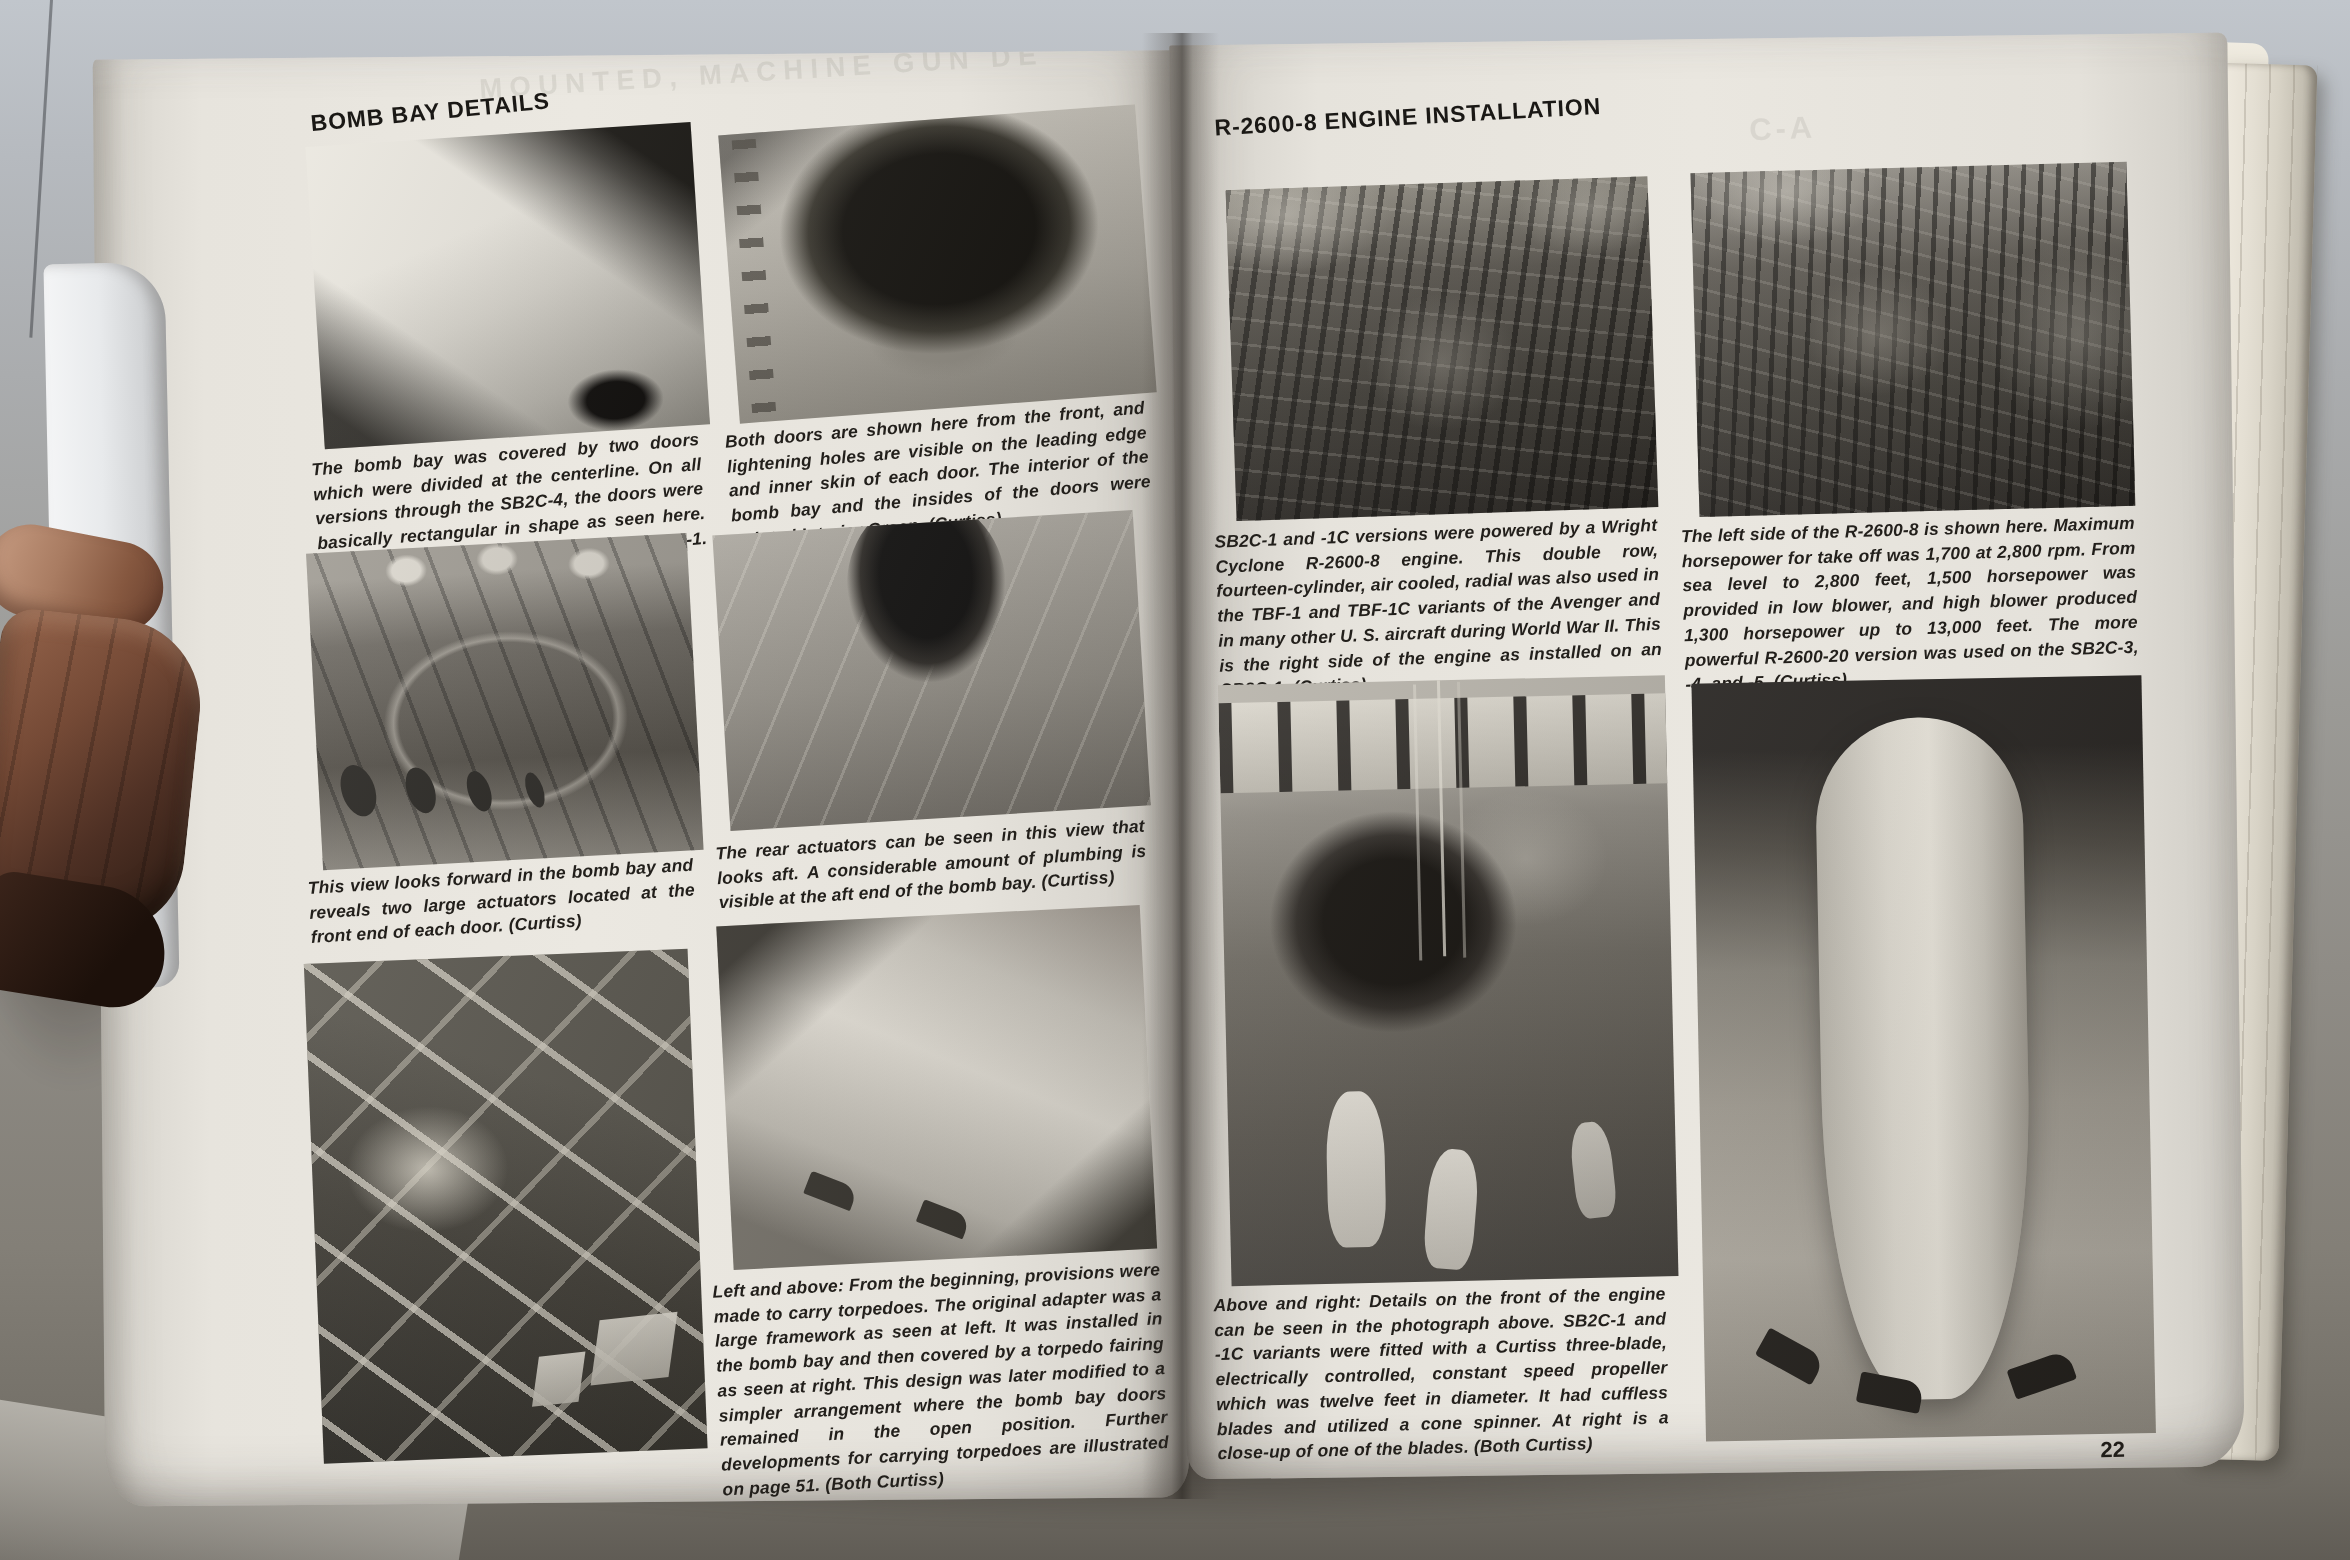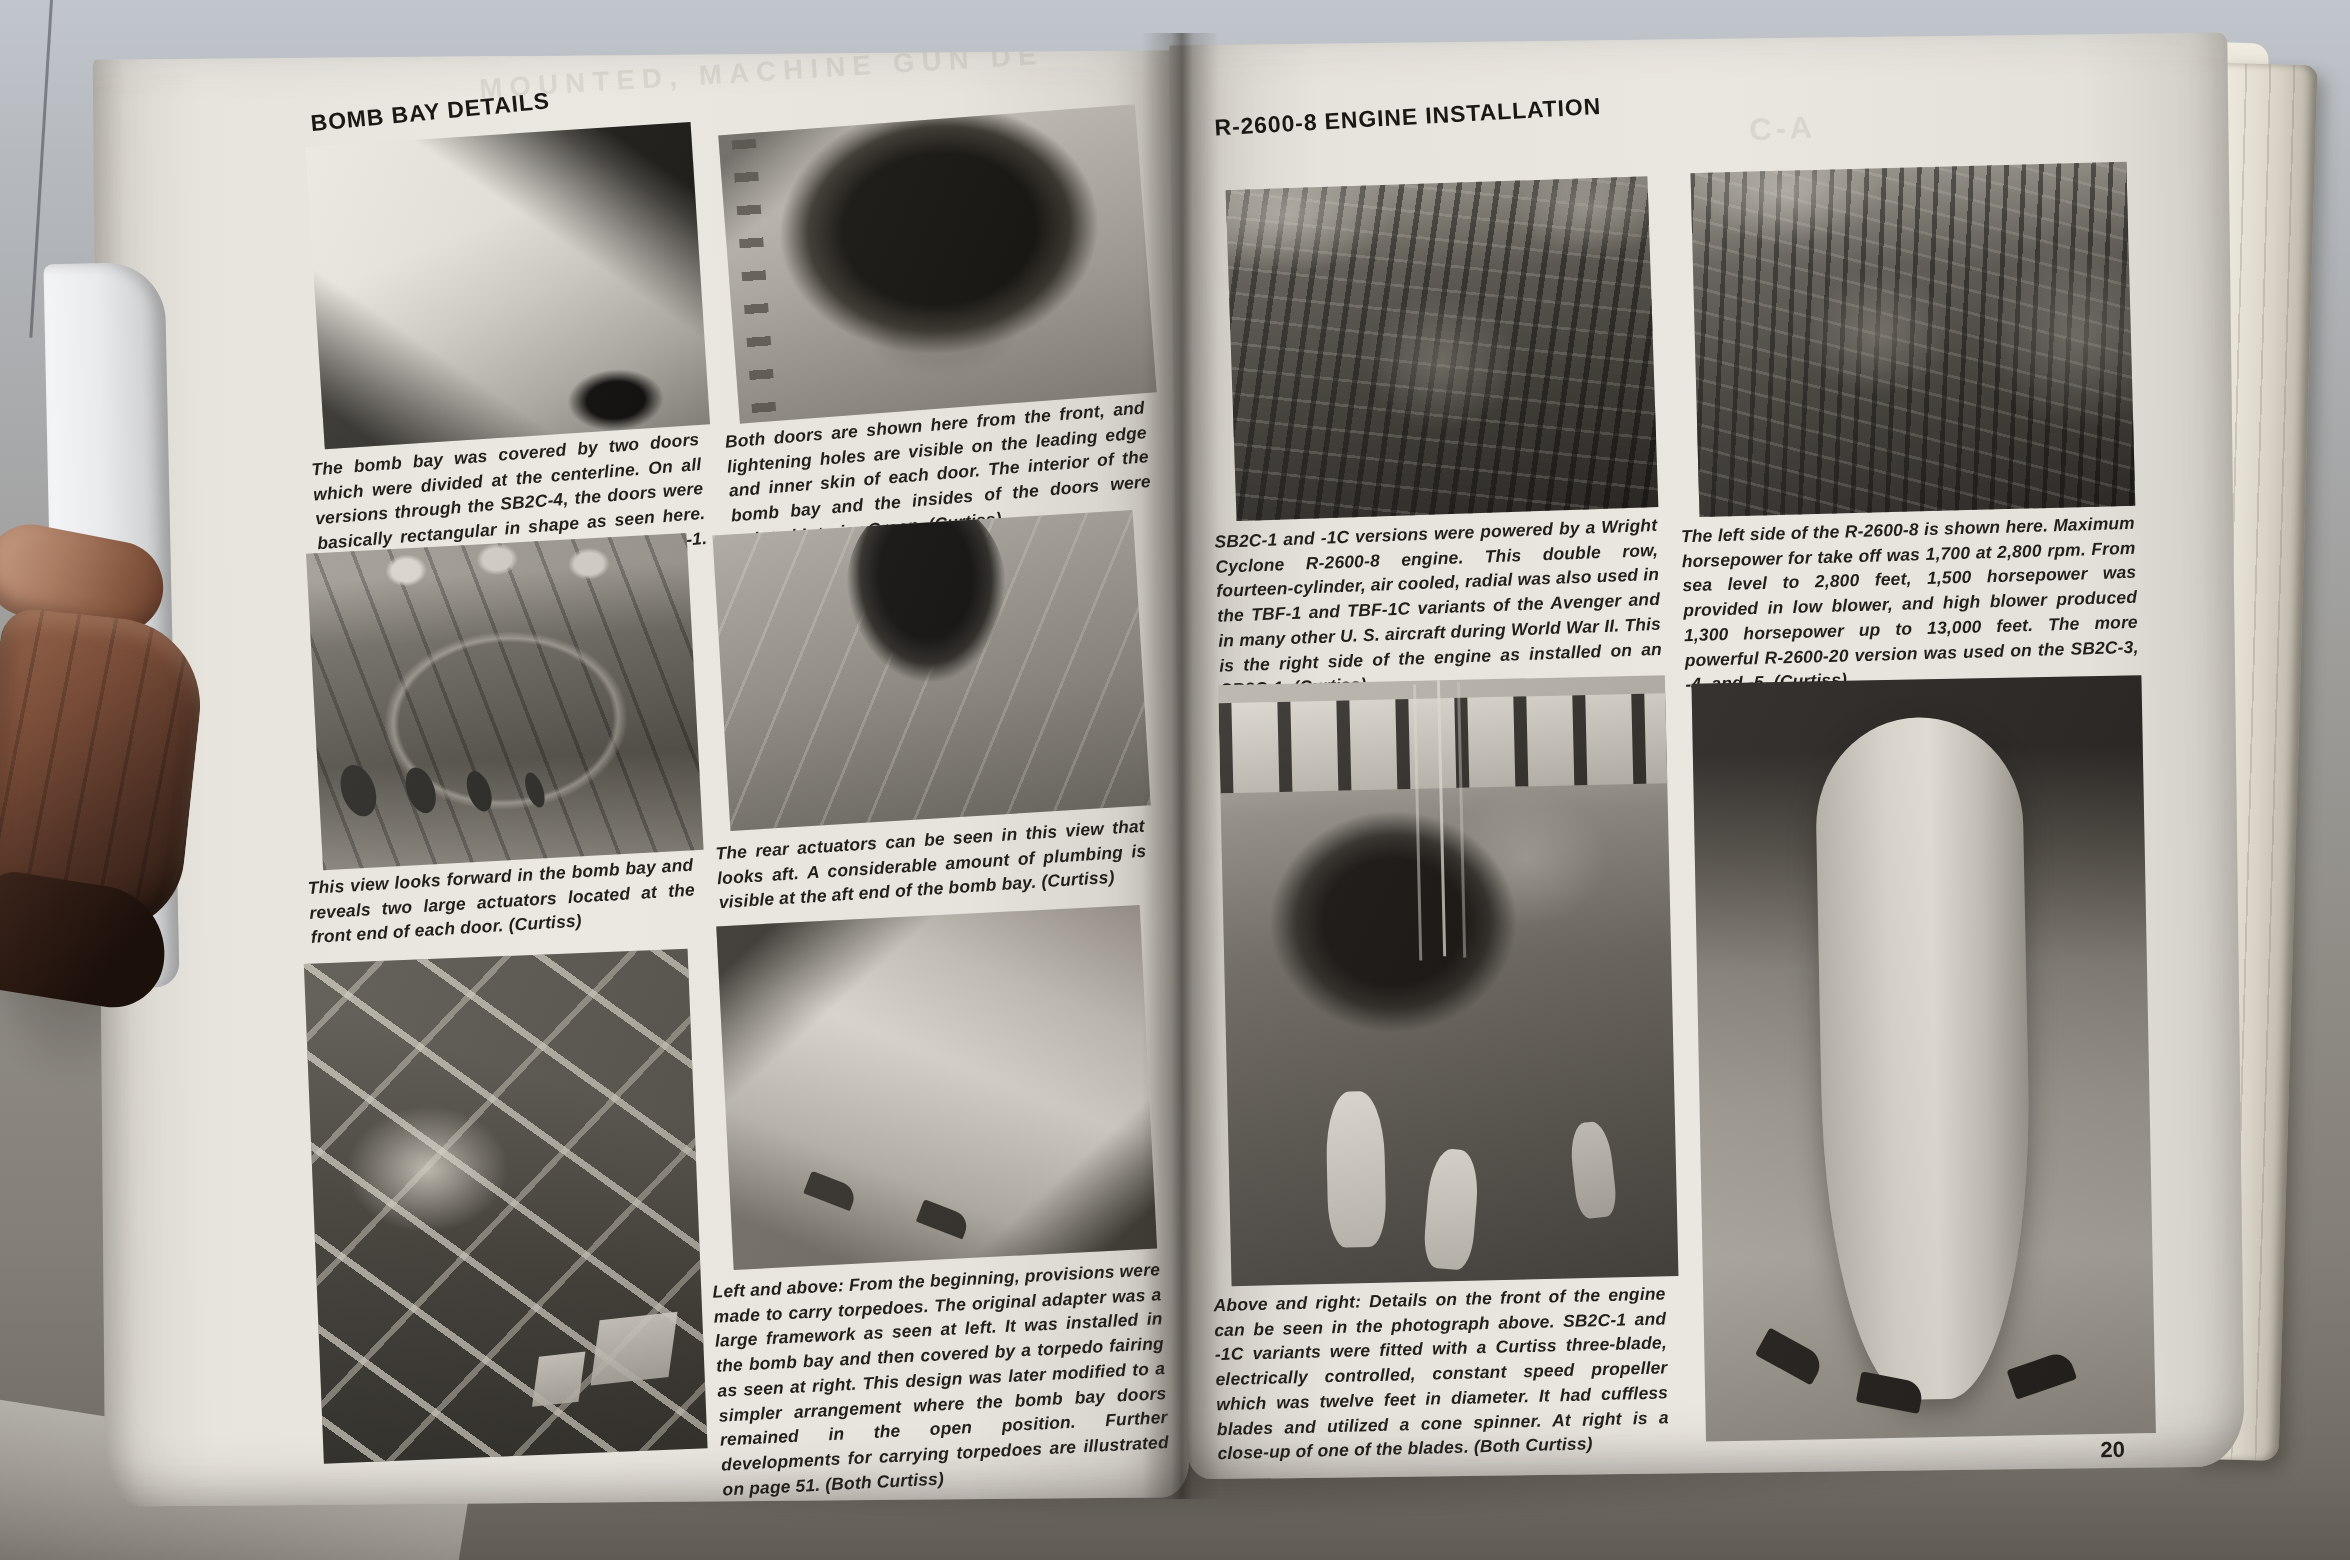--- a/index.html
+++ b/index.html
@@ -260,21 +260,21 @@
 
     <div class="ph ph-blade" style="left:517px;top:643px;width:450px;height:758px;transform:rotate(-.4deg);">
       <div class="prop-blade"></div>
       <div class="blade-root-fin br1"></div>
       <div class="blade-root-fin br2"></div>
       <div class="blade-root-fin br3"></div>
     </div>
 
     <div class="cap" style="left:30px;top:1245px;width:452px;transform:rotate(-.8deg);">Above and right:  Details on the front of the engine can be seen in the photograph above.  SB2C-1 and -1C variants were fitted with a Curtiss three-blade, electrically controlled, constant speed propeller which was twelve feet in diameter.  It had cuffless blades and utilized a cone spinner.  At right is a close-up of one of the blades.  (Both Curtiss)</div>
 
-    <div class="pagenum" style="left:914px;top:1403px;">20</div>
+    <div class="pagenum" style="left:914px;top:1403px;">22</div>
   </div>
 
   <div class="gutter-shadow"></div>
 
   <div class="bent-page"></div>
   <div class="hand">
     <div class="thumb"></div>
     <div class="finger-mass"></div>
     <div class="finger-low"></div>
   </div>

